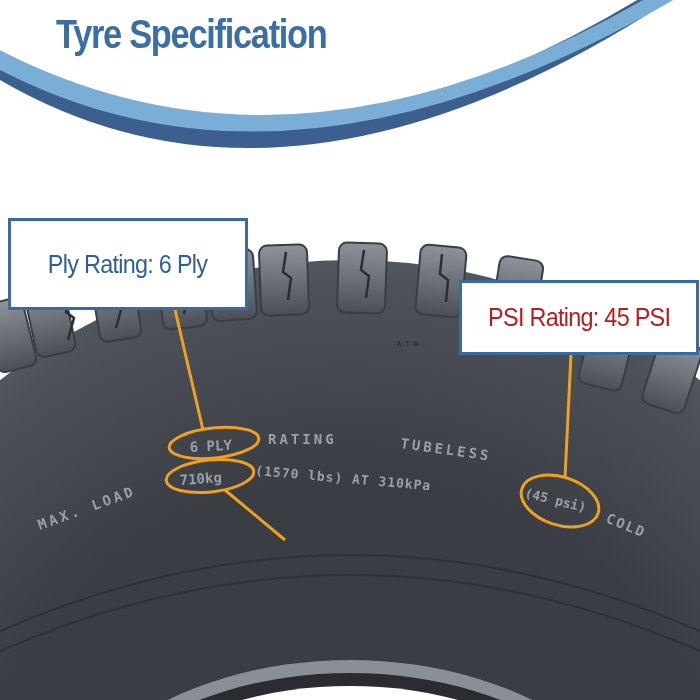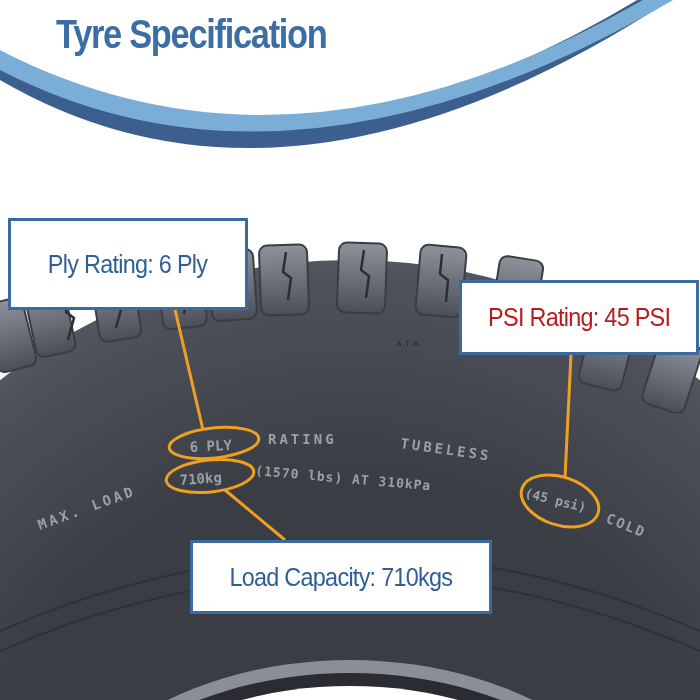--- a/index.html
+++ b/index.html
@@ -101,17 +101,14 @@
   <div class="title" style="color:#3a6ea5;">Tyre Specification</div>
 
   <div class="callout" style="left:8px; top:218px; width:240px; height:92px; color:#2f5f95;">
     <span>Ply Rating: 6 Ply</span>
   </div>
 
   <div class="callout" style="left:441px; top:280px; width:240px; height:75px; color:#b91c1c;margin-left:18px;">
     <span>PSI Rating: 45 PSI</span>
   </div>
 
-  <div class="callout" style="left:190px; top:540px; width:302px; height:74px; color:#2f5f95;">
-    <span>Load Capacity: 710kgs</span>
-  </div>
 
 </div>
 
 </body></html>

